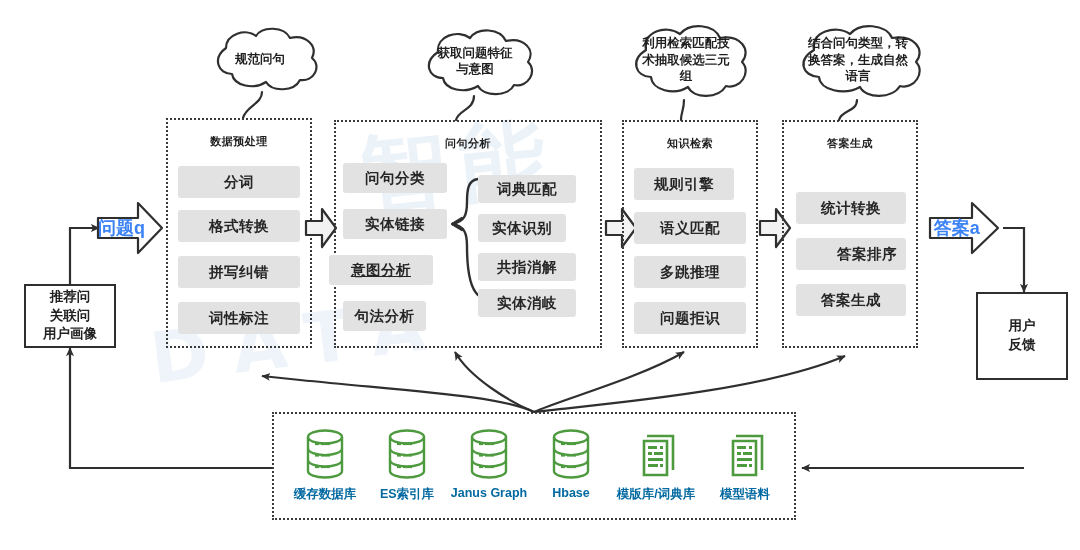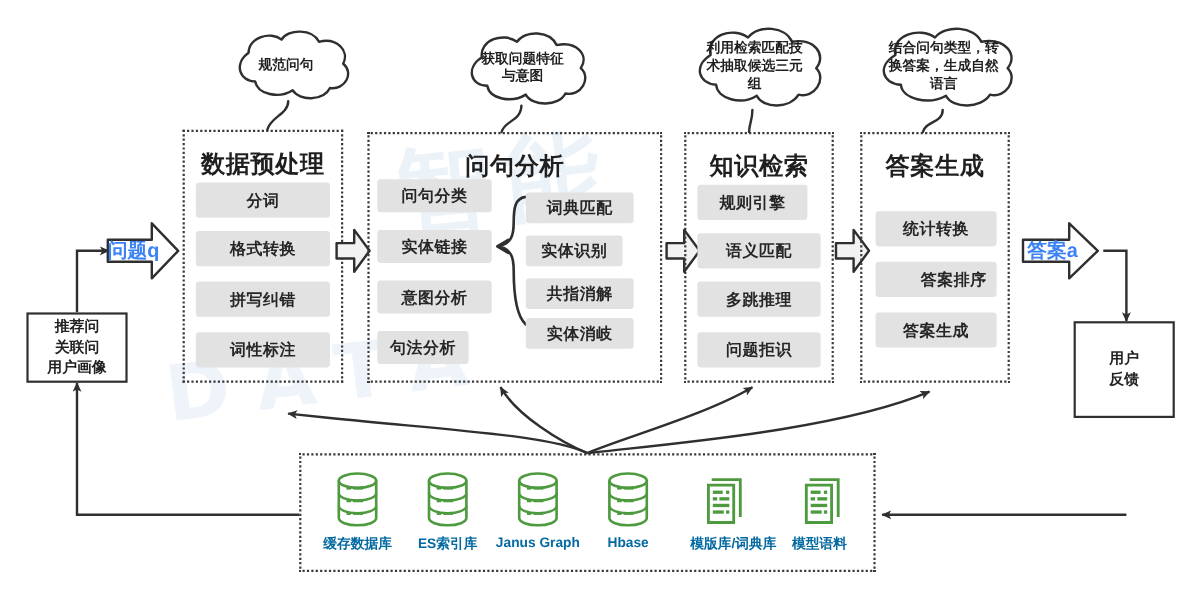--- a/index.html
+++ b/index.html
@@ -13,21 +13,21 @@
 
   
   .module{
     position:absolute;
     border:2.5px dotted #3a3a3a;
     background:transparent;
     box-sizing:border-box;
   }
   .module-title{
     position:absolute;left:0;right:0;top:14px;
-    text-align:center;font-size:22px;font-weight:bold;color:#1f1f1f;
+    text-align:center;font-size:11px;font-weight:bold;color:#1f1f1f;
     letter-spacing:.5px;
     font-family:Liberation Mono, monospace;
   }
   
   .pill{
     position:absolute;
     background:#e2e2e2;
     border-radius:3px;
     display:flex;align-items:center;justify-content:center;
     font-size:14.5px;font-weight:bold;color:#262626;
@@ -185,21 +185,21 @@
     <svg width="34" height="44" viewBox="0 0 34 44">
       <path d="M2,15 L18,15 L18,3 L32,22 L18,41 L18,29 L2,29 Z" fill="#f2f2f2" stroke="#2f2f2f" stroke-width="2.2" stroke-linejoin="round"></path>
     </svg>
   </div>
 
   <div class="module" style="left:334px;top:120px;width:268px;height:228px;">
     <div class="module-title">问句分析</div>
   </div>
   <div class="pill" style="left:343px;top:163px;width:104px;height:30px;">问句分类</div>
   <div class="pill" style="left:343px;top:209px;width:104px;height:30px;">实体链接</div>
-  <div class="pill" style="left:343px;top:255px;width:104px;height:30px;">意图分析</div>
+  <div class="pill" style="left:329px;top:255px;width:104px;height:30px;text-decoration:underline;">意图分析</div>
   <div class="pill" style="left:343px;top:301px;width:83px;height:30px;">句法分析</div>
 
   <div id="brace">
     <svg width="32" height="122" viewBox="0 0 32 122">
       <path d="M30,3 C20,4 19,14 19,26 C19,38 17,46 4,48 C17,50 19,58 19,70
                C19,86 20,110 30,119" fill="none" stroke="#2f2f2f" stroke-width="2.4" stroke-linecap="round"></path>
       <path d="M4,48 L14,42 M4,48 L14,54" fill="none" stroke="#2f2f2f" stroke-width="2.2" stroke-linecap="round"></path>
     </svg>
   </div>
 
@@ -316,21 +316,21 @@
             <rect x="17" y="14.5" width="9" height="2.6" fill="#4d9a3f"></rect>
           <rect x="11" y="26" width="4" height="2.6" fill="#4d9a3f"></rect>
             <rect x="17" y="26" width="9" height="2.6" fill="#4d9a3f"></rect>
           <rect x="11" y="37.5" width="4" height="2.6" fill="#4d9a3f"></rect>
             <rect x="17" y="37.5" width="9" height="2.6" fill="#4d9a3f"></rect>
         </svg>
       </div>
       <div class="dname">Hbase</div>
     </div>
 
-    <div class="dsrc" style="left:332px;width:100px;text-align:right;">
+    <div class="dsrc" style="left:332px;width:100px;">
       <div class="glyph">
         <svg width="46" height="52" viewBox="0 0 46 52">
           <path d="M11,13 L34,13 L34,47 L11,47 Z" fill="none" stroke="#4d9a3f" stroke-width="2.6"></path>
           <path d="M14,8 L40,8 L40,42" fill="none" stroke="#4d9a3f" stroke-width="2.6"></path>
           <rect x="15" y="18" width="9" height="3" fill="#4d9a3f"></rect>
           <rect x="27" y="18" width="3" height="3" fill="#4d9a3f"></rect>
           <rect x="15" y="24" width="4" height="3" fill="#4d9a3f"></rect>
           <rect x="21" y="24" width="9" height="3" fill="#4d9a3f"></rect>
           <rect x="15" y="30" width="15" height="3" fill="#4d9a3f"></rect>
           <rect x="15" y="36" width="10" height="3" fill="#4d9a3f"></rect>

